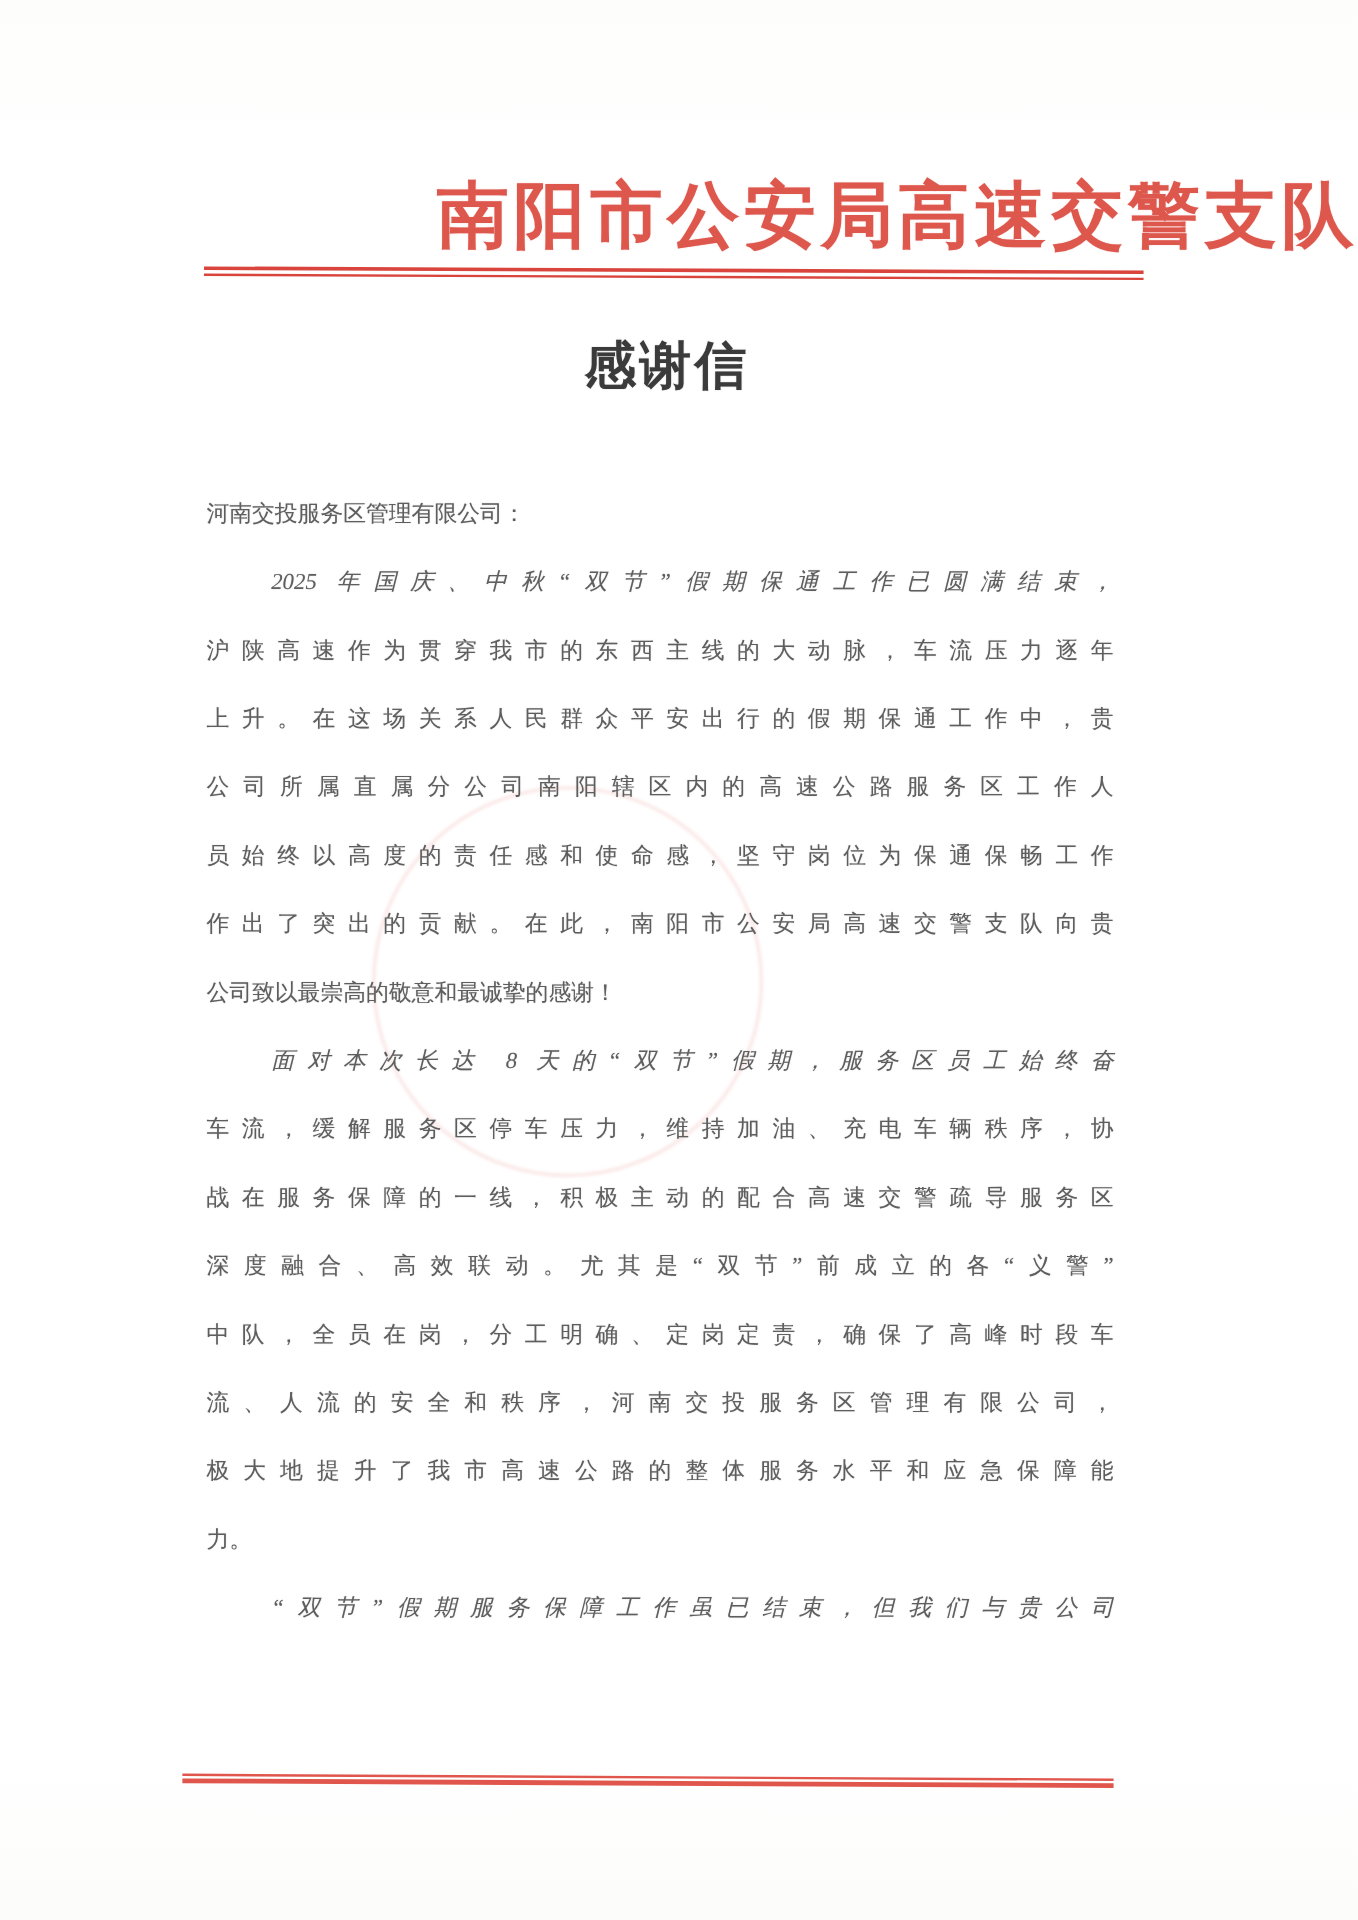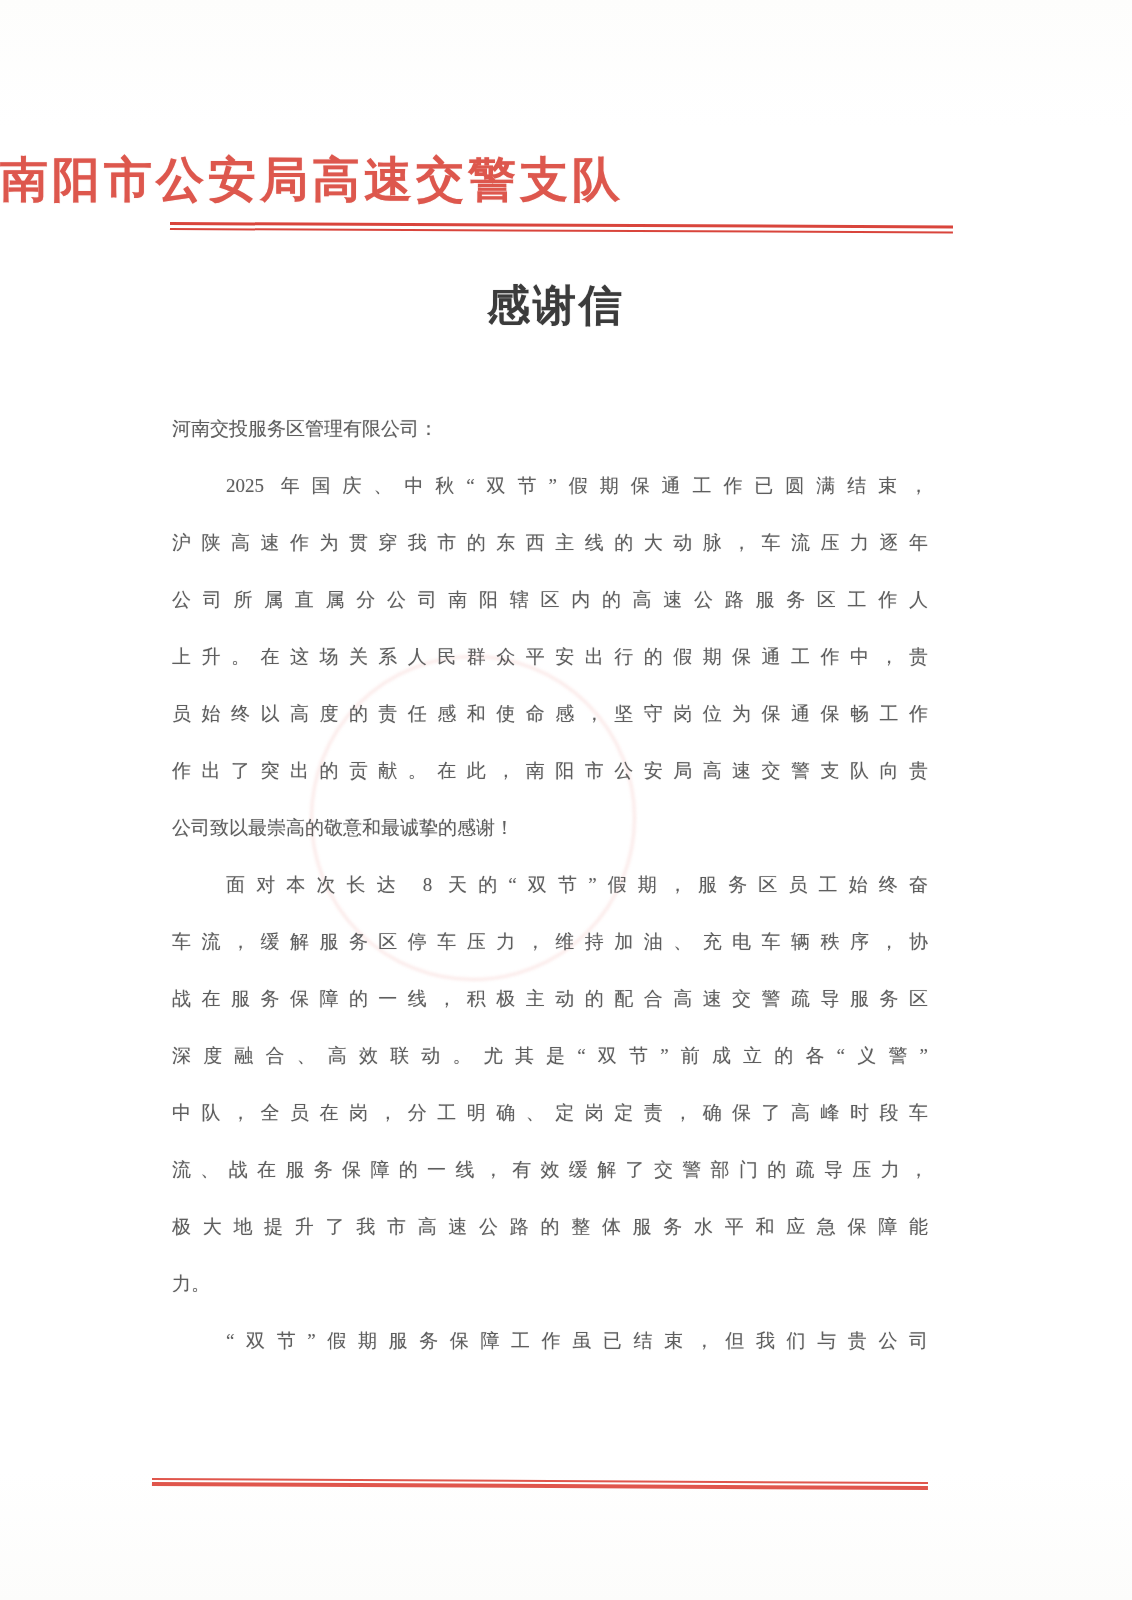--- a/index.html
+++ b/index.html
@@ -13,22 +13,22 @@
   .page{
     position:relative;
     width:1132px;height:1600px;
     margin:0 auto;
     background:linear-gradient(180deg,#fdfdfc 0%,#ffffff 8%,#ffffff 92%,#fcfcfb 100%);
     overflow:hidden;
     font-family:"Liberation Serif","DejaVu Serif",serif;
   }
   .letterhead{
     position:absolute;top:146px;left:0;width:1132px;
-    text-align:left;
-    font-size:48px;line-height:68px;font-weight:bold;
+    text-align:right;
+    font-size:60px;line-height:68px;font-weight:bold;
     color:var(--letterhead-red);
     letter-spacing:4px;
     text-shadow:0 0 1px rgba(221,87,77,0.45);
     white-space:nowrap;
   }
   .header-rule{
     position:absolute;left:170px;top:222px;width:783px;height:3px;
     border-top:3px solid var(--rule-red);
     border-bottom:2px solid var(--rule-red);
     transform:rotate(0.25deg);transform-origin:left top;
@@ -51,21 +51,21 @@
   .line{
     height:57px;line-height:57px;
     white-space:nowrap;
     text-align:left;
   }
   .line.full{
     white-space:normal;
     text-align:justify;
     text-align-last:justify;
   }
-  .line.indent{padding-left:54px;}
+  .line.indent{padding-left:54px;font-style:italic;}
   .seal-watermark{
     position:absolute;left:310px;top:655px;width:320px;height:320px;
     border:3px solid rgba(225,110,100,0.15);
     border-radius:50%;
     filter:blur(1.5px);
   }
   .footer-rule{
     position:absolute;left:152px;top:1478px;width:776px;height:2px;
     border-top:2px solid var(--footer-rule-red);
     border-bottom:4px solid var(--footer-rule-red);
@@ -83,31 +83,31 @@
 
   <div class="letter-title">感谢信</div>
 
   <div class="seal-watermark"></div>
 
   <div class="letter-body">
     <div class="line">河南交投服务区管理有限公司：</div>
 
   <div class="line indent full">2025 年国庆、中秋“双节”假期保通工作已圆满结束，</div>
       <div class="line full">沪陕高速作为贯穿我市的东西主线的大动脉，车流压力逐年</div>
+      <div class="line full">上升。在这场关系人民群众平安出行的假期保通工作中，贵</div>
       <div class="line full">公司所属直属分公司南阳辖区内的高速公路服务区工作人</div>
-      <div class="line full">上升。在这场关系人民群众平安出行的假期保通工作中，贵</div>
       <div class="line full">员始终以高度的责任感和使命感，坚守岗位为保通保畅工作</div>
       <div class="line full">作出了突出的贡献。在此，南阳市公安局高速交警支队向贵</div>
       <div class="line">公司致以最崇高的敬意和最诚挚的感谢！</div>
       <div class="line indent full">面对本次长达 8 天的“双节”假期，服务区员工始终奋</div>
       <div class="line full">车流，缓解服务区停车压力，维持加油、充电车辆秩序，协</div>
       <div class="line full">战在服务保障的一线，积极主动的配合高速交警疏导服务区</div>
       <div class="line full">深度融合、高效联动。尤其是“双节”前成立的各“义警”</div>
       <div class="line full">中队，全员在岗，分工明确、定岗定责，确保了高峰时段车</div>
-      <div class="line full">流、战在服务保障的一线，有效缓解了交警部门的疏导压力，</div>
+      <div class="line full">流、人流的安全和秩序，河南交投服务区管理有限公司，</div>
       <div class="line full">极大地提升了我市高速公路的整体服务水平和应急保障能</div>
       <div class="line">力。</div>
       <div class="line indent full">“双节”假期服务保障工作虽已结束，但我们与贵公司</div>
     </div>
 
   <div class="footer-rule"></div>
 
 </div>
 
 </body></html>

